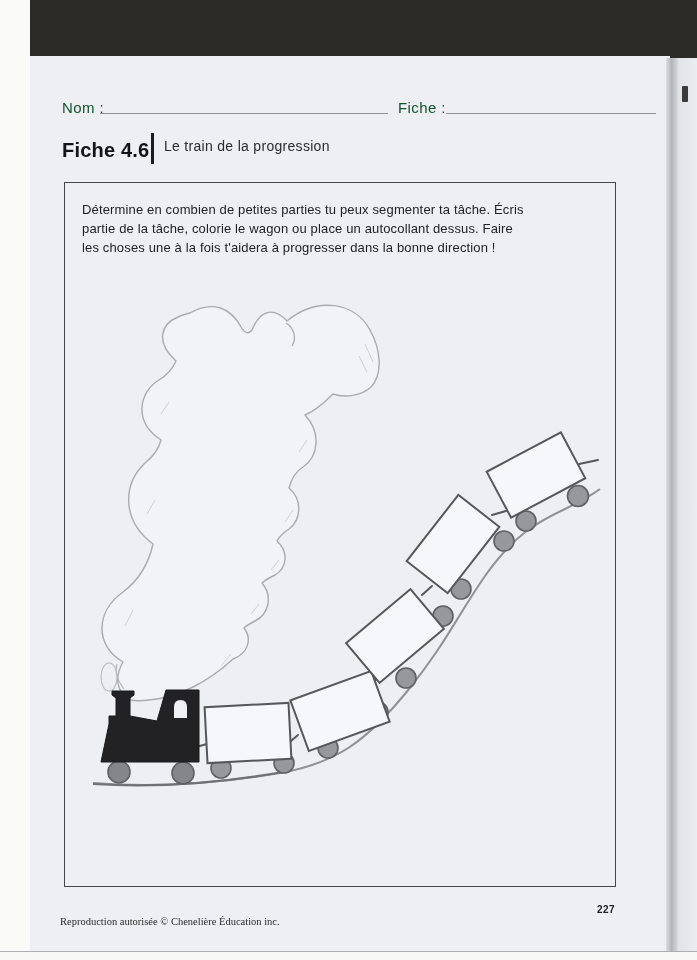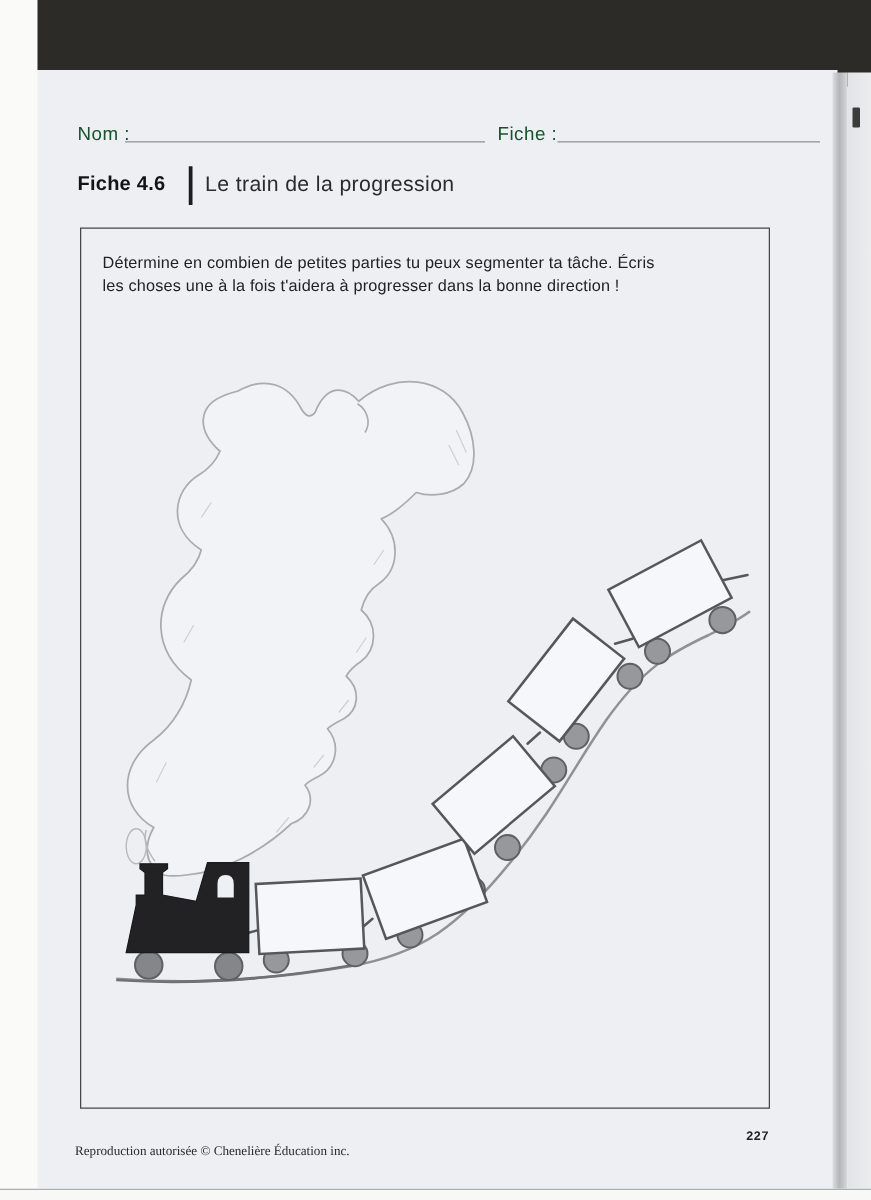--- a/index.html
+++ b/index.html
@@ -22,23 +22,23 @@
 
   
   .field-label{position:absolute;font-size:15px;color:#14532d;letter-spacing:.4px;}
   .name-label{left:62px;top:99px;}
   .date-label{left:398px;top:99px;}
   .write-line{position:absolute;border-bottom:1.4px solid #8e9095;height:1px;}
   .name-line{left:100px;top:112px;width:288px;}
   .date-line{left:446px;top:112px;width:210px;}
 
   
-  .fiche-label{position:absolute;left:62px;top:139px;font-size:16px;font-weight:bold;color:#141416;letter-spacing:.2px;}
+  .fiche-label{position:absolute;left:62px;top:139px;font-size:20px;font-weight:bold;color:#141416;letter-spacing:.2px;}
   .title-divider{position:absolute;left:151px;top:133px;width:2.6px;height:31px;background:#1c1c1e;}
-  .page-title{position:absolute;left:164px;top:138px;font-size:17px;color:#2b2b2e;letter-spacing:.3px;}
+  .page-title{position:absolute;left:164px;top:138px;font-size:14px;color:#2b2b2e;letter-spacing:.3px;}
 
   
   .instruction-box{position:absolute;left:64px;top:182px;width:550px;height:703px;border:1.6px solid #44464b;}
   .instructions{position:absolute;left:82px;top:200px;width:526px;font-size:13px;line-height:19px;color:#222225;letter-spacing:.15px;}
   .instructions div{white-space:nowrap;}
 
   
   .train-svg{position:absolute;left:65px;top:184px;}
 
   
@@ -61,20 +61,21 @@
 <span class="field-label date-label">Fiche :</span>
 <span class="write-line date-line"></span>
 
 <span class="fiche-label">Fiche 4.6</span>
 <span class="title-divider"></span>
 <span class="page-title">Le train de la progression</span>
 
 <div class="instruction-box"></div>
 <div class="instructions">
   <div>Détermine en combien de petites parties tu peux segmenter ta tâche. Écris</div>
+  <div>partie de la tâche, colorie le wagon ou place un autocollant dessus. Faire</div>
   <div>les choses une à la fois t'aidera à progresser dans la bonne direction !</div>
 </div>
 
 <svg class="train-svg" width="550" height="700" viewBox="0 0 550 700">
 
   <g>
     <path d="M 66 516
          C 50 508, 50 492, 58 478
          C 30 462, 30 428, 58 408
          C 74 396, 84 378, 88 360

